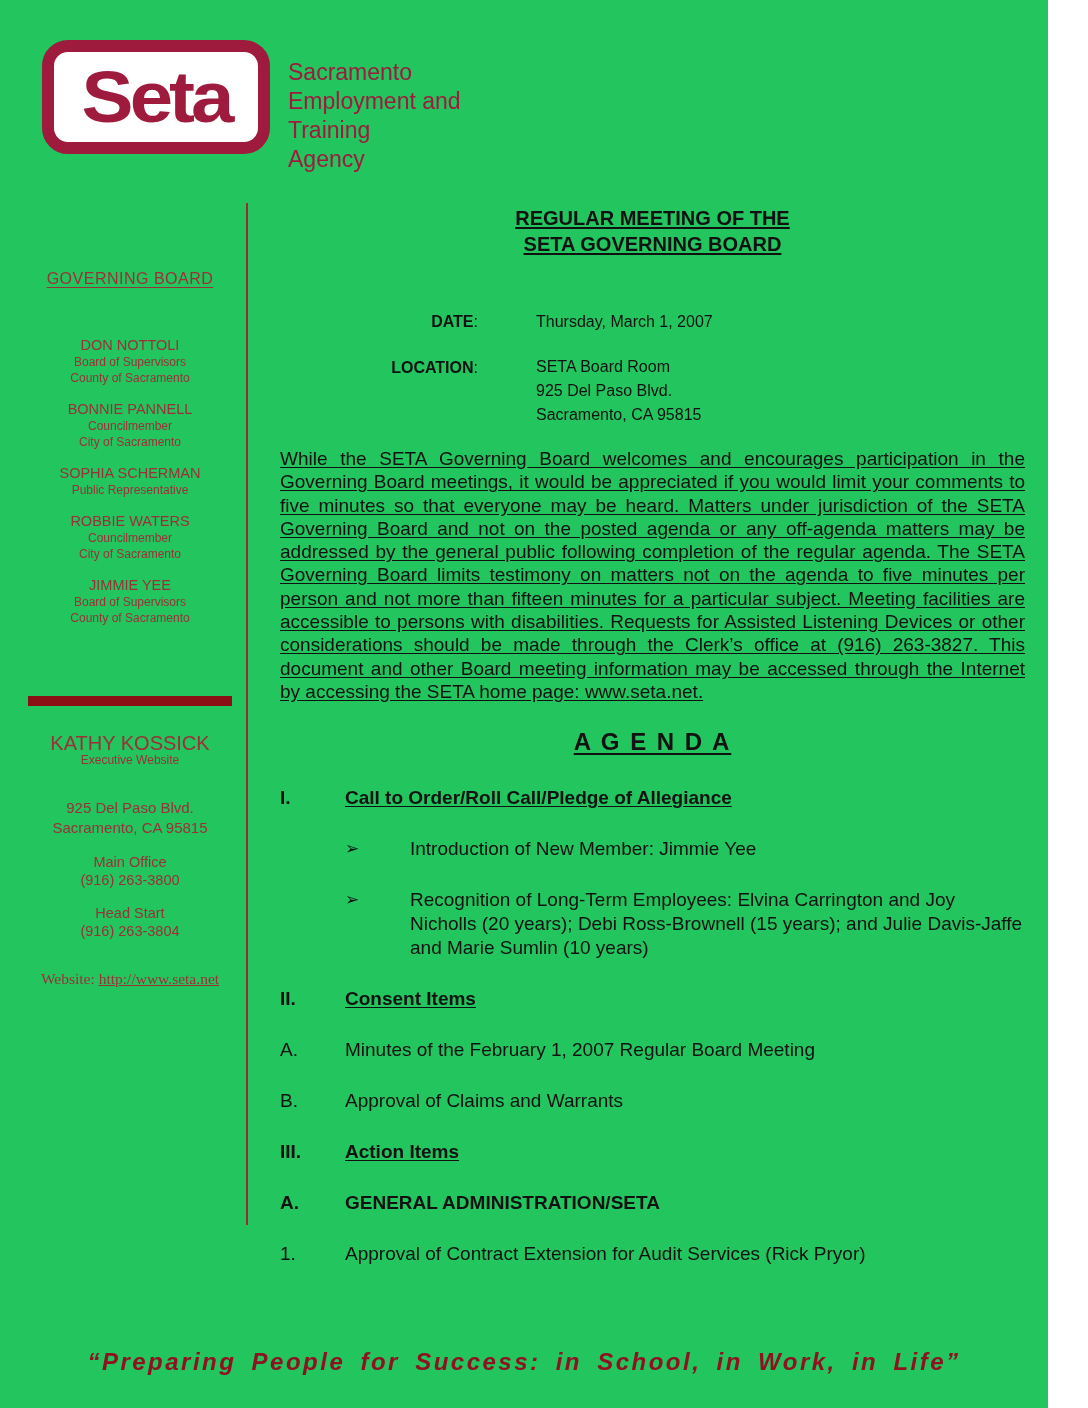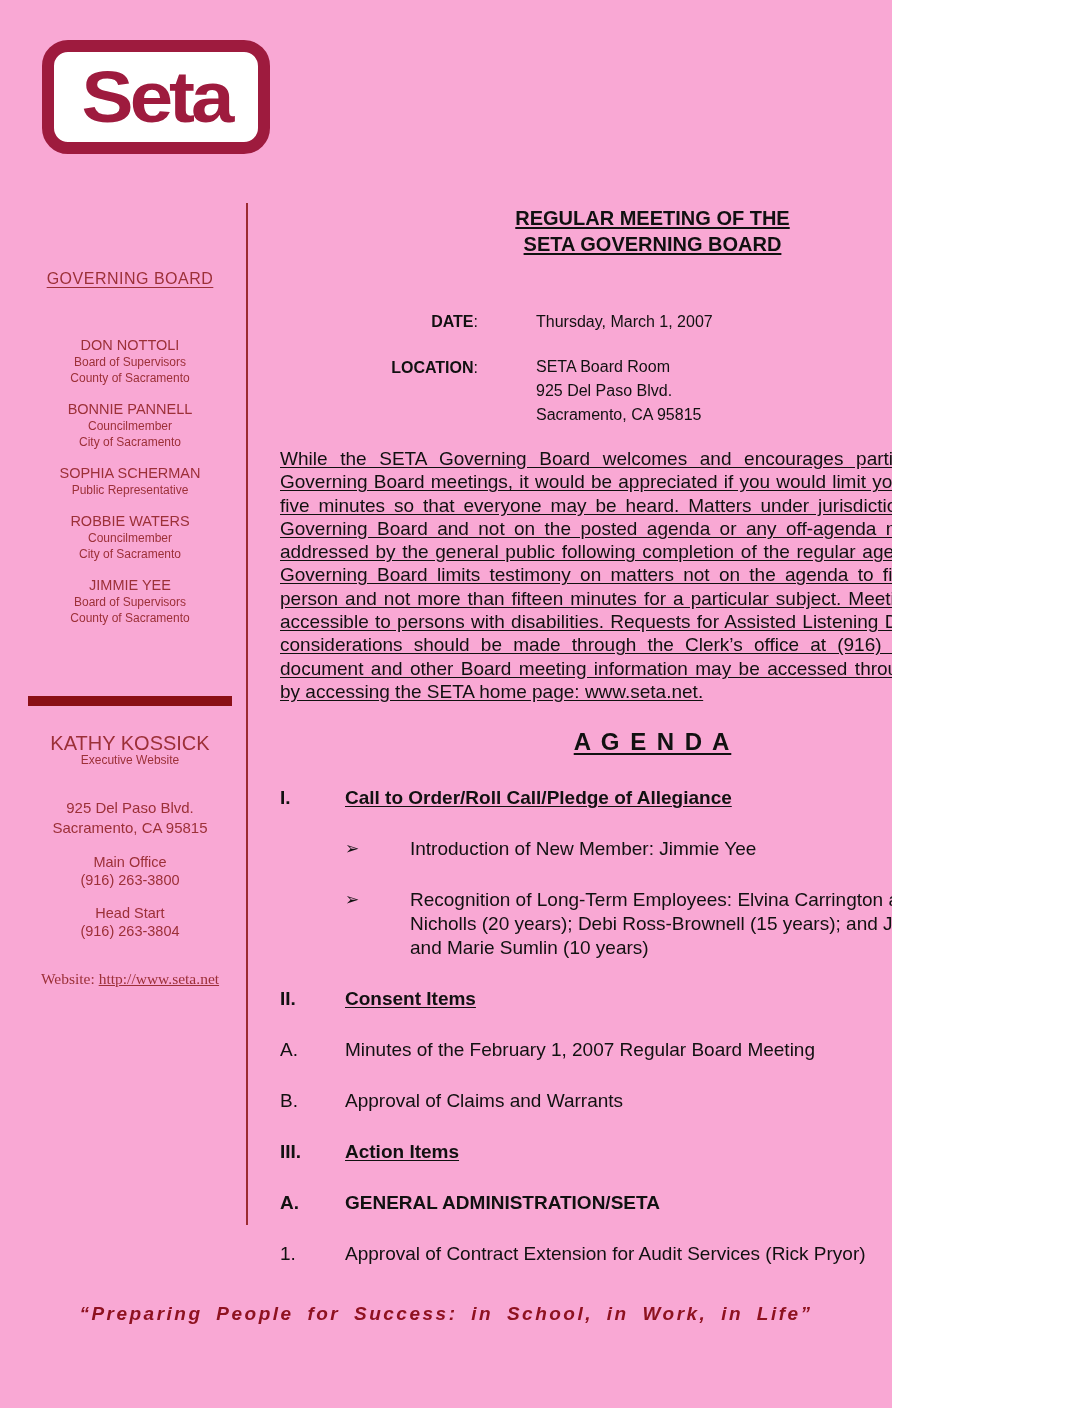--- a/index.html
+++ b/index.html
@@ -4,21 +4,21 @@
 <style>
   :root{
     --maroon-logo:#9e1b3e;
     --maroon-sidebar:#9c3038;
     --maroon-dark:#8b1016;
     --maroon-footer:#8e1220;
   }
   *{margin:0;padding:0;box-sizing:border-box;}
   html,body{background:#ffffff;}
   body{font-family:"Liberation Sans",sans-serif;color:#111;}
-  .page{position:relative;width:892px;height:1408px;background:#f9a8d4;overflow:hidden;}
+  .page{position:relative;width:1048px;height:1408px;background:#22c55e;overflow:hidden;}
 
   
   .logo-row{position:absolute;left:42px;top:40px;display:flex;gap:18px;}
   .logo-box{
     width:228px;height:114px;border:12px solid var(--maroon-logo,#9e1b3e);
     border-radius:26px;display:flex;align-items:center;justify-content:center;
     background:#fff;
   }
   .logo-word{
     font-size:78px;font-weight:800;letter-spacing:-4px;
@@ -72,32 +72,38 @@
   .agenda{margin-top:30px;font-size:19px;line-height:24px;}
   .a-row{display:grid;grid-template-columns:65px 1fr;margin-bottom:27px;}
   .a-row.bullet{grid-template-columns:65px 65px 1fr;}
   .a-row.section .a-text{font-weight:bold;text-decoration:underline;
     text-underline-offset:2px;}
   .a-row.section .a-marker{font-weight:bold;}
   .a-row.subhead .a-text,.a-row.subhead .a-marker{font-weight:bold;}
   .a-glyph{font-size:17px;}
 
   
-  .tagline{position:absolute;left:0;right:0;top:1303px;text-align:center;
-    color:var(--maroon-footer,#8e1220);font-size:19px;font-weight:bold;
+  .tagline{position:absolute;left:0;right:0;top:1348px;text-align:center;
+    color:var(--maroon-footer,#8e1220);font-size:24px;font-weight:bold;
     font-style:italic;letter-spacing:2.5px;word-spacing:6px;}
 </style>
 </head>
 <body>
 
 <div class="page">
 
   <header class="logo-row">
     <div class="logo-box">
       <span class="logo-word">Seta</span>
+    </div>
+    <div class="agency-name">
+      <div>Sacramento</div>
+      <div>Employment and</div>
+      <div>Training</div>
+      <div>Agency</div>
     </div>
   </header>
 
   <aside class="sidebar">
     <div class="sb-header">GOVERNING BOARD</div>
 
     <div class="member">
       <div class="m-name">DON NOTTOLI</div>
       <div class="m-role">Board of Supervisors</div>
       <div class="m-org">County of Sacramento</div>

